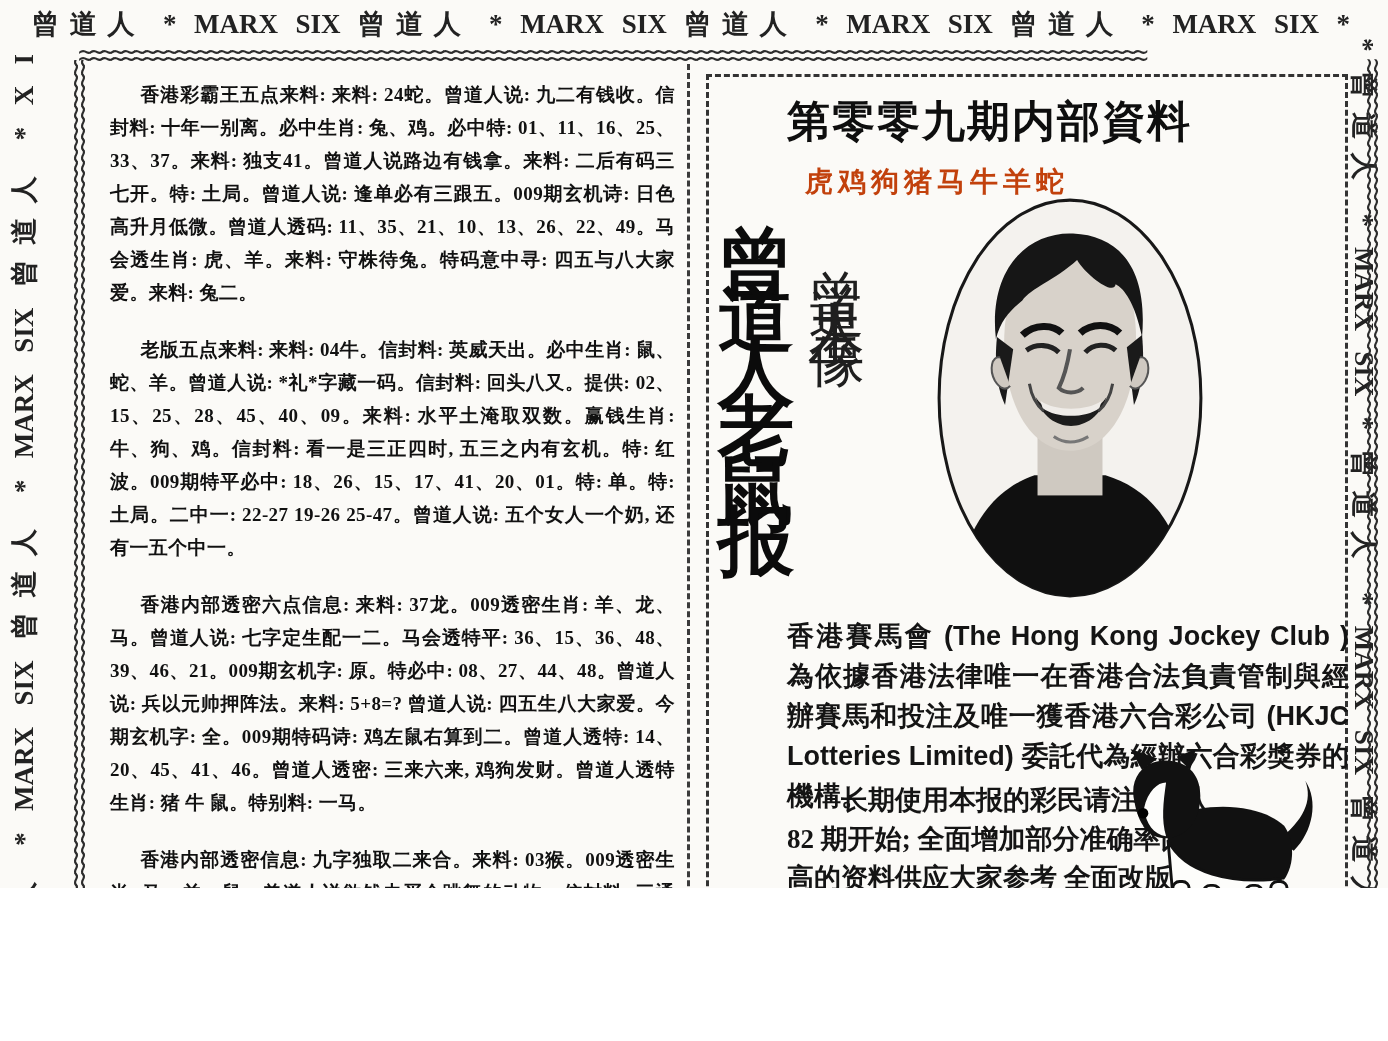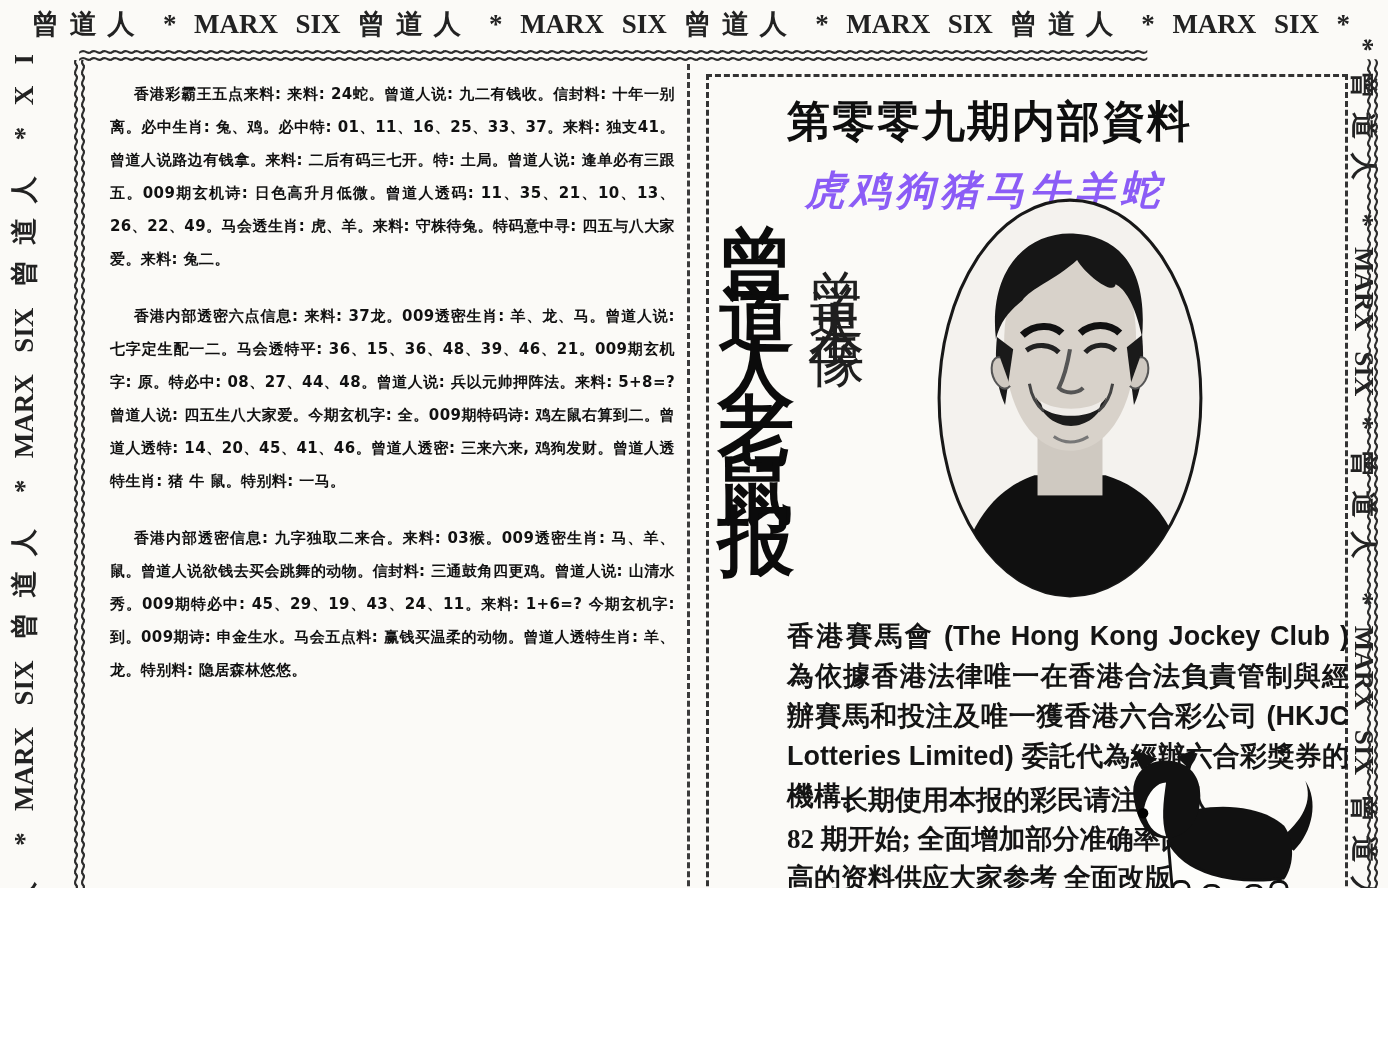--- a/index.html
+++ b/index.html
@@ -35,32 +35,32 @@
     transform:rotate(-90deg); transform-origin:0 0;}
   .wave-right{position:absolute; left:1384px; top:58px; width:902px; height:24px;
     transform:rotate(90deg); transform-origin:0 0;}
   
   .panel-left{
     position:absolute; left:96px; top:64px; width:594px; height:894px;
     border-right:3px dashed #3b3b3b; box-sizing:border-box;
     padding:14px 12px 0 14px; overflow:hidden;
   }
   .tips-par{
-    margin:0 0 24px 0; font-size:15px; font-weight:700; line-height:33px;
-    letter-spacing:.4px; text-align:justify; text-indent:1.6em; color:#111;
+    margin:0 0 24px 0; font-size:19px; font-weight:700; line-height:33px;
+    letter-spacing:.4px; text-align:justify; text-indent:1.6em; color:#111;font-family:Liberation Serif, serif;
   }
   
   .panel-right{
     position:absolute; left:706px; top:74px; width:642px; height:866px;
     border:3px dashed #333; box-sizing:border-box; overflow:visible;
   }
   .r-title1{margin:16px 0 12px 78px; font-size:43px; font-weight:800;
     letter-spacing:2px; color:#0e0e0e; white-space:nowrap;}
-  .r-title2{margin:4px 0 0 96px; font-size:40px; font-weight:600;
-    letter-spacing:5px; color:#8b5cf6; white-space:nowrap;font-style:italic;}
+  .r-title2{margin:4px 0 0 96px; font-size:28px; font-weight:600;
+    letter-spacing:5px; color:#c2410c; white-space:nowrap;}
   .v-title{
     position:absolute; left:10px; top:86px; height:786px;
     writing-mode:vertical-rl; text-orientation:upright;
     font-size:76px; font-weight:900; letter-spacing:56px; line-height:1;
     color:#0b0b0b; white-space:nowrap;
   }
   .v-subtitle{
     position:absolute; left:100px; top:148px;
     writing-mode:vertical-rl; text-orientation:upright;
     font-family:"DejaVu Serif", serif; font-size:56px; font-weight:500;
@@ -106,20 +106,21 @@
   <div class="frame-text frame-left">曾道人 * MARX SIX 曾道人 * MARX SIX 曾道人 * X I</div>
   <div class="frame-text frame-right">* 曾道人 * MARX SIX * 曾道人 * MARX SIX 曾道人 * X</div>
 
   <div class="wave wave-top"></div>
   <div class="wave wave-bottom"></div>
   <div class="wave wave-left"></div>
   <div class="wave wave-right"></div>
 
   <div class="panel-left">
     <p class="tips-par">香港彩霸王五点来料: 来料: 24蛇。曾道人说: 九二有钱收。信封料: 十年一别离。必中生肖: 兔、鸡。必中特: 01、11、16、25、33、37。来料: 独支41。曾道人说路边有钱拿。来料: 二后有码三七开。特: 土局。曾道人说: 逢单必有三跟五。009期玄机诗: 日色高升月低微。曾道人透码: 11、35、21、10、13、26、22、49。马会透生肖: 虎、羊。来料: 守株待兔。特码意中寻: 四五与八大家爱。来料: 兔二。</p>
+    <p class="tips-par">老版五点来料: 来料: 04牛。信封料: 英威天出。必中生肖: 鼠、蛇、羊。曾道人说: *礼*字藏一码。信封料: 回头八又。提供: 02、15、25、28、45、40、09。来料: 水平土淹取双数。赢钱生肖: 牛、狗、鸡。信封料: 看一是三正四时, 五三之内有玄机。特: 红波。009期特平必中: 18、26、15、17、41、20、01。特: 单。特: 土局。二中一: 22-27 19-26 25-47。曾道人说: 五个女人一个奶, 还有一五个中一。</p>
     <p class="tips-par">香港内部透密六点信息: 来料: 37龙。009透密生肖: 羊、龙、马。曾道人说: 七字定生配一二。马会透特平: 36、15、36、48、39、46、21。009期玄机字: 原。特必中: 08、27、44、48。曾道人说: 兵以元帅押阵法。来料: 5+8=? 曾道人说: 四五生八大家爱。今期玄机字: 全。009期特码诗: 鸡左鼠右算到二。曾道人透特: 14、20、45、41、46。曾道人透密: 三来六来, 鸡狗发财。曾道人透特生肖: 猪 牛 鼠。特别料: 一马。</p>
     <p class="tips-par">香港内部透密信息: 九字独取二来合。来料: 03猴。009透密生肖: 马、羊、鼠。曾道人说欲钱去买会跳舞的动物。信封料: 三通鼓角四更鸡。曾道人说: 山清水秀。009期特必中: 45、29、19、43、24、11。来料: 1+6=? 今期玄机字: 到。009期诗: 申金生水。马会五点料: 赢钱买温柔的动物。曾道人透特生肖: 羊、龙。特别料: 隐居森林悠悠。</p>
 
   </div>
 
   <div class="panel-right">
     <div class="r-title1">第零零九期内部資料</div>
     <div class="r-title2">虎鸡狗猪马牛羊蛇</div>
     <div class="v-title">曾道人老鼠报</div>
     <div class="v-subtitle">曾道人玉像</div>

